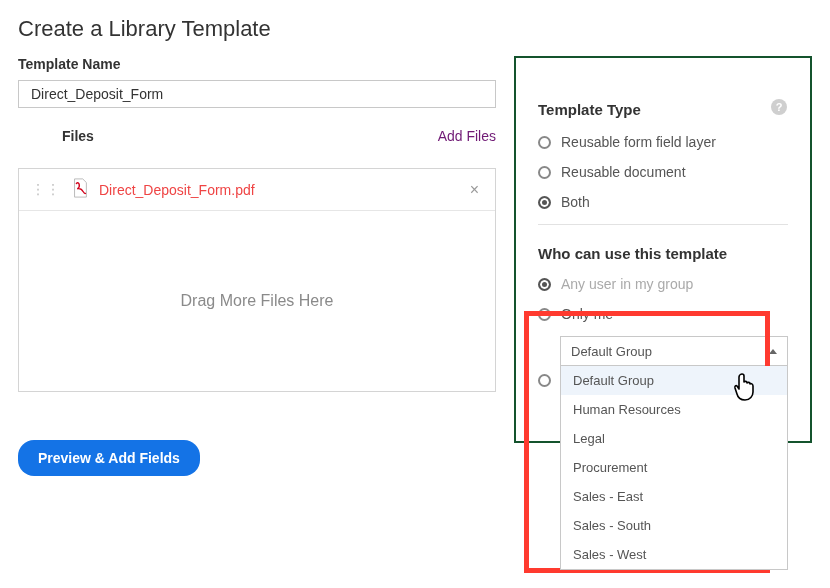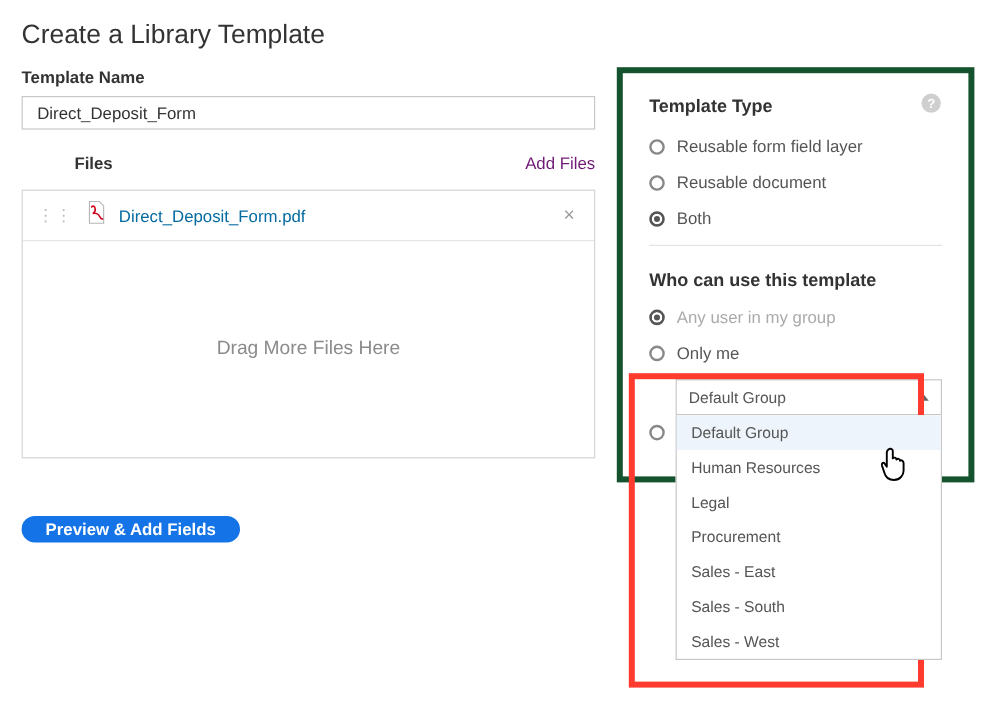--- a/index.html
+++ b/index.html
@@ -1,33 +1,33 @@
 <!DOCTYPE html>
 <html><head>
 <meta charset="utf-8">
 <style>
   * { box-sizing: border-box; margin: 0; padding: 0; font-family: -apple-system, BlinkMacSystemFont, "Segoe UI", Arial, sans-serif; }
   body { width: 830px; height: 588px; background: #fff; padding: 16px 18px; color: #333; position: relative; }
   .page-title { font-size: 22px; font-weight: 400; color: #333; margin-bottom: 14px; }
   .main-row { display: flex; gap: 18px; align-items: flex-start; }
   .left-col { flex: 0 0 478px; }
-  .right-col { flex: 1; border: 5px solid #14532d; padding: 16px 22px; background: #fff; position: relative; }
+  .right-col { flex: 1; border: 2px solid #14532d; padding: 40px 22px; background: #fff; position: relative; }
   .field-label { font-size: 14px; font-weight: 700; color: #333; margin-bottom: 8px; }
   .text-input { width: 100%; height: 28px; border: 1px solid #c8c8c8; padding: 0 12px; font-size: 14px; color: #333; margin-bottom: 20px; }
-  .files-header { display: flex; justify-content: space-between; align-items: flex-end; margin-bottom: 14px; padding-left: 44px; }
+  .files-header { display: flex; justify-content: space-between; align-items: flex-end; margin-bottom: 24px; padding-left: 44px; }
   .add-files { color: #701a75; font-size: 14px; cursor: pointer; }
   .files-box { border: 1px solid #d4d4d4; }
   .file-row { display: flex; align-items: center; height: 42px; padding: 0 12px; border-bottom: 1px solid #e6e6e6; }
   .drag-handle { color: #c0c0c0; font-size: 14px; margin-right: 10px; display: flex; flex-direction: column; line-height: 3px; }
   .drag-handle span { letter-spacing: 1px; }
   .file-icon { margin-right: 10px; }
-  .file-name { font-size: 14px; color: #0369a1; flex: 1; }
+  .file-name { font-size: 14px; color: #ef4444; flex: 1; }
   .close-x { color: #9a9a9a; font-size: 16px; cursor: pointer; padding: 4px; }
   .dropzone { height: 180px; display: flex; align-items: center; justify-content: center; color: #8a8a8a; font-size: 16px; }
-  .primary-btn { margin-top: 48px; background: #1473e6; color: #fff; border: none; border-radius: 16px; height: 22px; padding: 0 20px; font-size: 14px; font-weight: 700; cursor: pointer; }
+  .primary-btn { margin-top: 48px; background: #1473e6; color: #fff; border: none; border-radius: 16px; height: 36px; padding: 0 20px; font-size: 14px; font-weight: 700; cursor: pointer; }
   .section-title-row { display: flex; justify-content: space-between; align-items: center; margin-bottom: 14px; }
   .section-title { font-size: 15px; font-weight: 700; color: #333; }
   .help-icon { color: #b8b8b8; }
   .radio-row { display: flex; align-items: center; margin-bottom: 14px; font-size: 14px; color: #555; cursor: pointer; }
   .radio { width: 13px; height: 13px; border-radius: 50%; border: 2px solid #888; margin-right: 10px; position: relative; flex-shrink: 0; }
   .radio.selected { border-color: #555; background: #555; box-shadow: inset 0 0 0 2px #fff; }
   .radio.selected::after { content:''; }
   .divider { border: none; border-top: 1px solid #e2e2e2; margin: 10px 0 20px; }
   .dimmed { color: #aaa; }
   .highlight-box { position: absolute; border: 5px solid #ff3a2f; pointer-events: none; }

